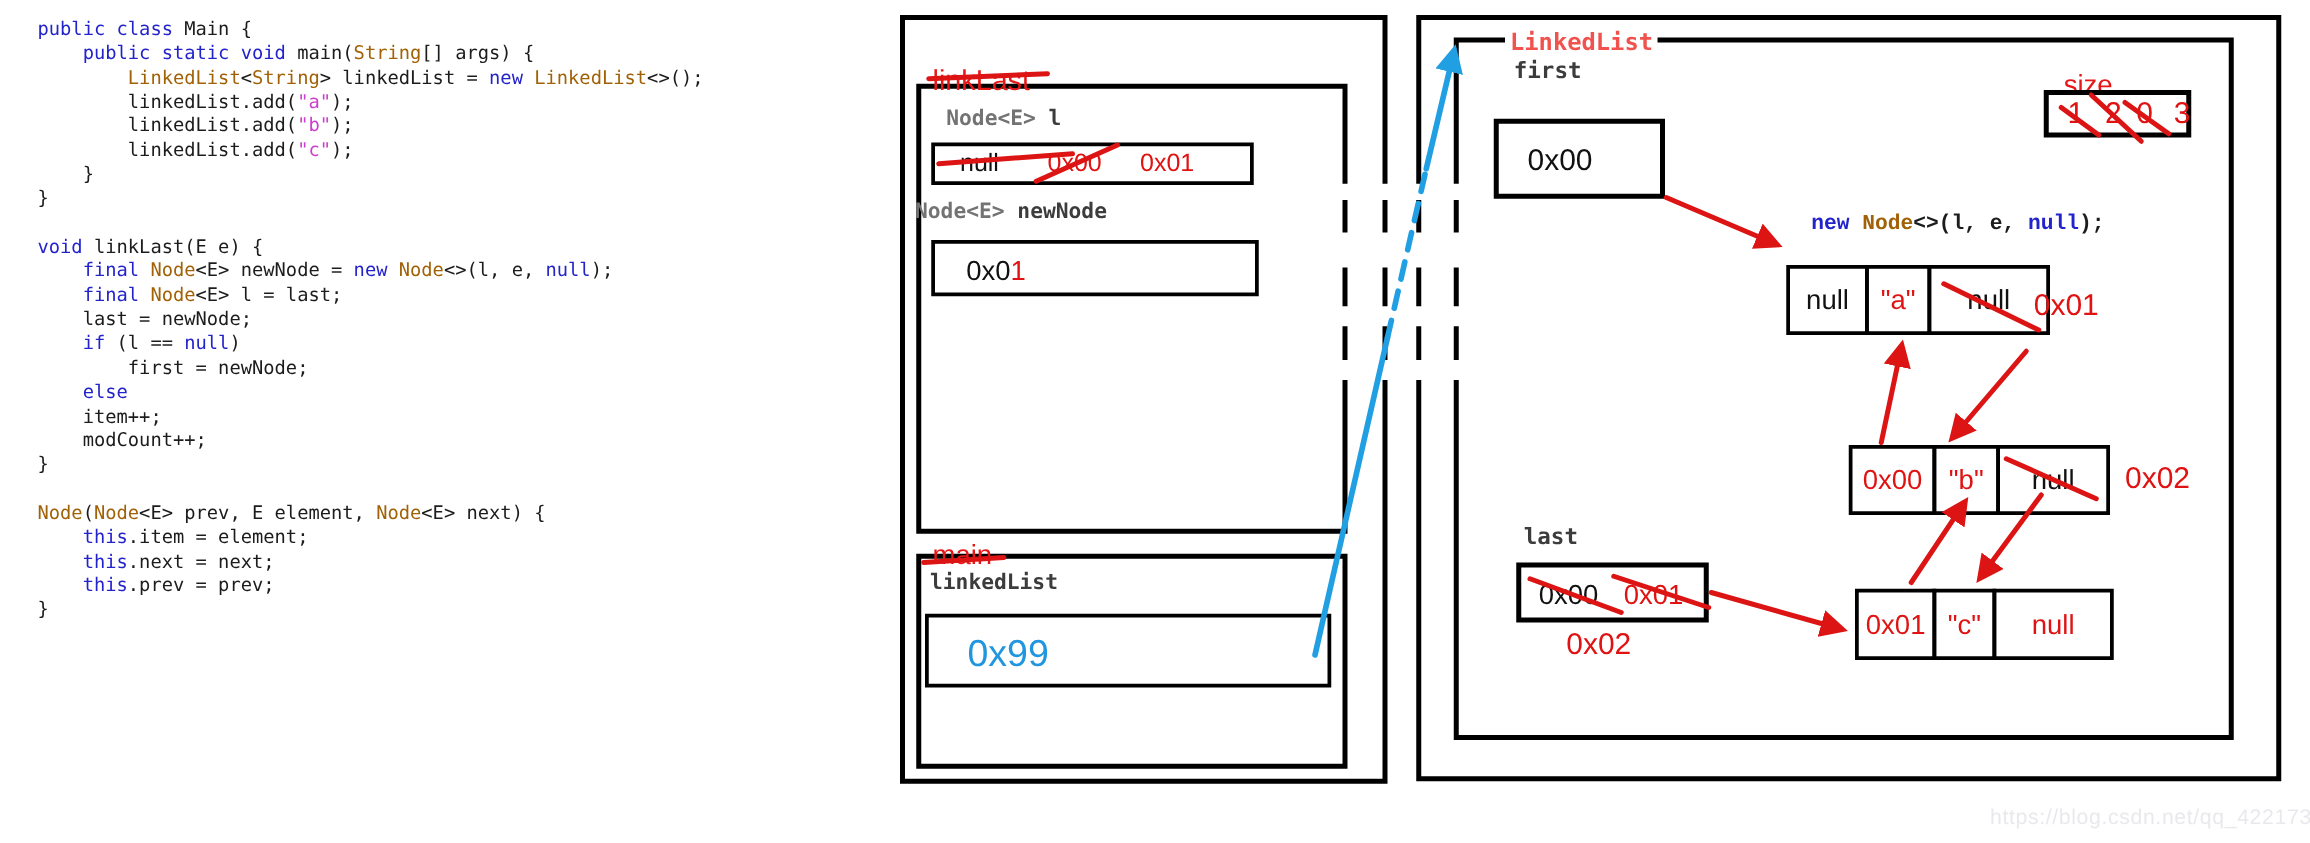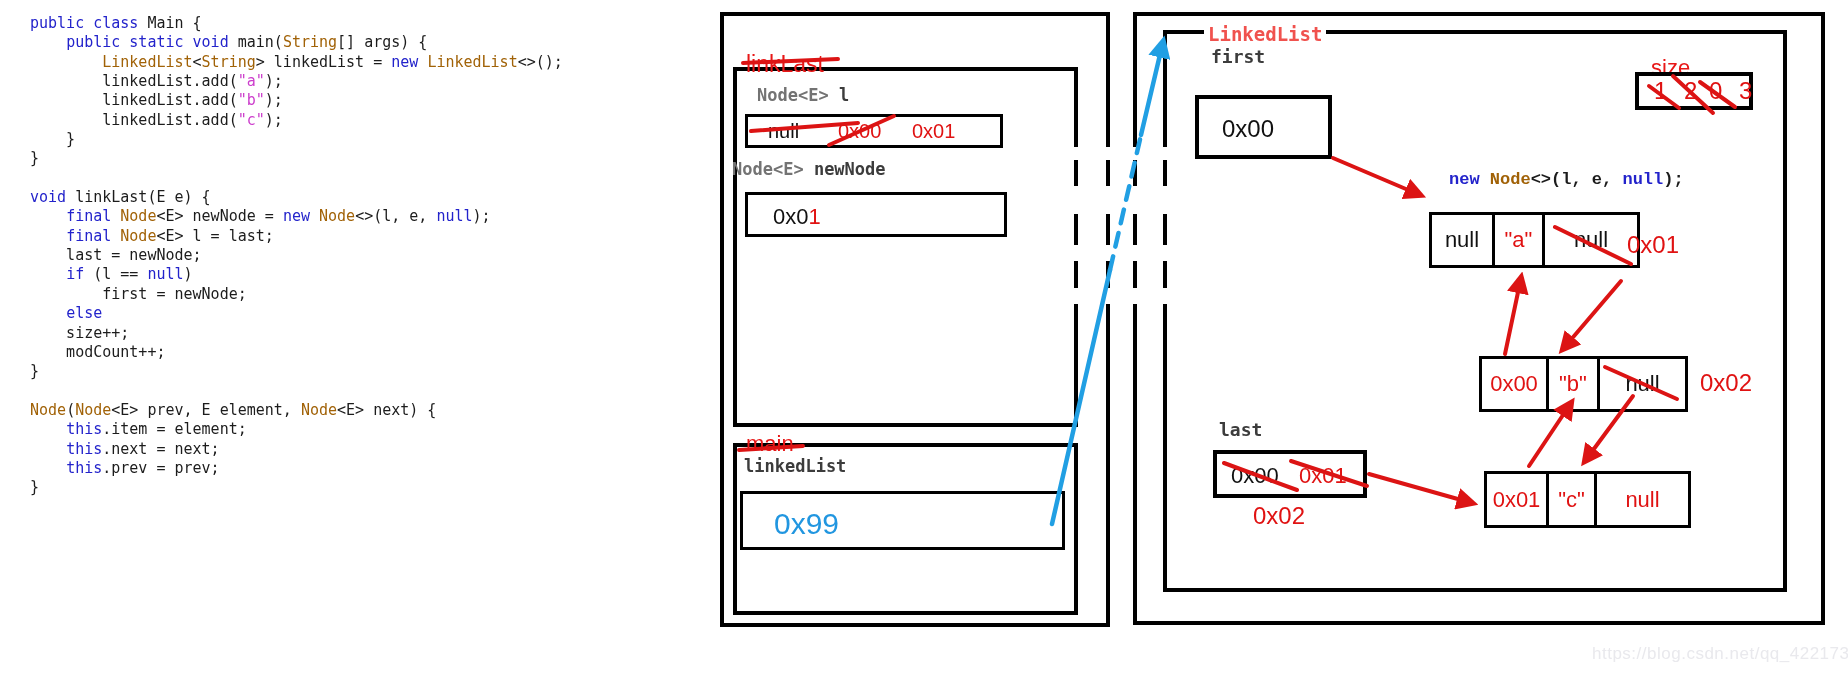--- a/index.html
+++ b/index.html
@@ -44,21 +44,21 @@
       <div class="code-line"><span class="tk-pl">    }</span></div>
       <div class="code-line"><span class="tk-pl">}</span></div>
       <div class="code-line"></div>
       <div class="code-line"><span class="tk-kw">void</span><span class="tk-pl"> linkLast(E e) {</span></div>
       <div class="code-line"><span class="tk-pl">    </span><span class="tk-kw">final</span><span class="tk-pl"> </span><span class="tk-ty">Node</span><span class="tk-pl">&lt;E&gt; newNode = </span><span class="tk-kw">new</span><span class="tk-pl"> </span><span class="tk-ty">Node</span><span class="tk-pl">&lt;&gt;(l, e, </span><span class="tk-kw">null</span><span class="tk-pl">);</span></div>
       <div class="code-line"><span class="tk-pl">    </span><span class="tk-kw">final</span><span class="tk-pl"> </span><span class="tk-ty">Node</span><span class="tk-pl">&lt;E&gt; l = last;</span></div>
       <div class="code-line"><span class="tk-pl">    last = newNode;</span></div>
       <div class="code-line"><span class="tk-pl">    </span><span class="tk-kw">if</span><span class="tk-pl"> (l == </span><span class="tk-kw">null</span><span class="tk-pl">)</span></div>
       <div class="code-line"><span class="tk-pl">        first = newNode;</span></div>
       <div class="code-line"><span class="tk-pl">    </span><span class="tk-kw">else</span></div>
-      <div class="code-line"><span class="tk-pl">    size++;</span></div>
+      <div class="code-line"><span class="tk-pl">    item++;</span></div>
       <div class="code-line"><span class="tk-pl">    modCount++;</span></div>
       <div class="code-line"><span class="tk-pl">}</span></div>
       <div class="code-line"></div>
       <div class="code-line"><span class="tk-ty">Node</span><span class="tk-pl">(</span><span class="tk-ty">Node</span><span class="tk-pl">&lt;E&gt; prev, E element, </span><span class="tk-ty">Node</span><span class="tk-pl">&lt;E&gt; next) {</span></div>
       <div class="code-line"><span class="tk-pl">    </span><span class="tk-kw">this</span><span class="tk-pl">.item = element;</span></div>
       <div class="code-line"><span class="tk-pl">    </span><span class="tk-kw">this</span><span class="tk-pl">.next = next;</span></div>
       <div class="code-line"><span class="tk-pl">    </span><span class="tk-kw">this</span><span class="tk-pl">.prev = prev;</span></div>
       <div class="code-line"><span class="tk-pl">}</span></div>
     </div>
 

